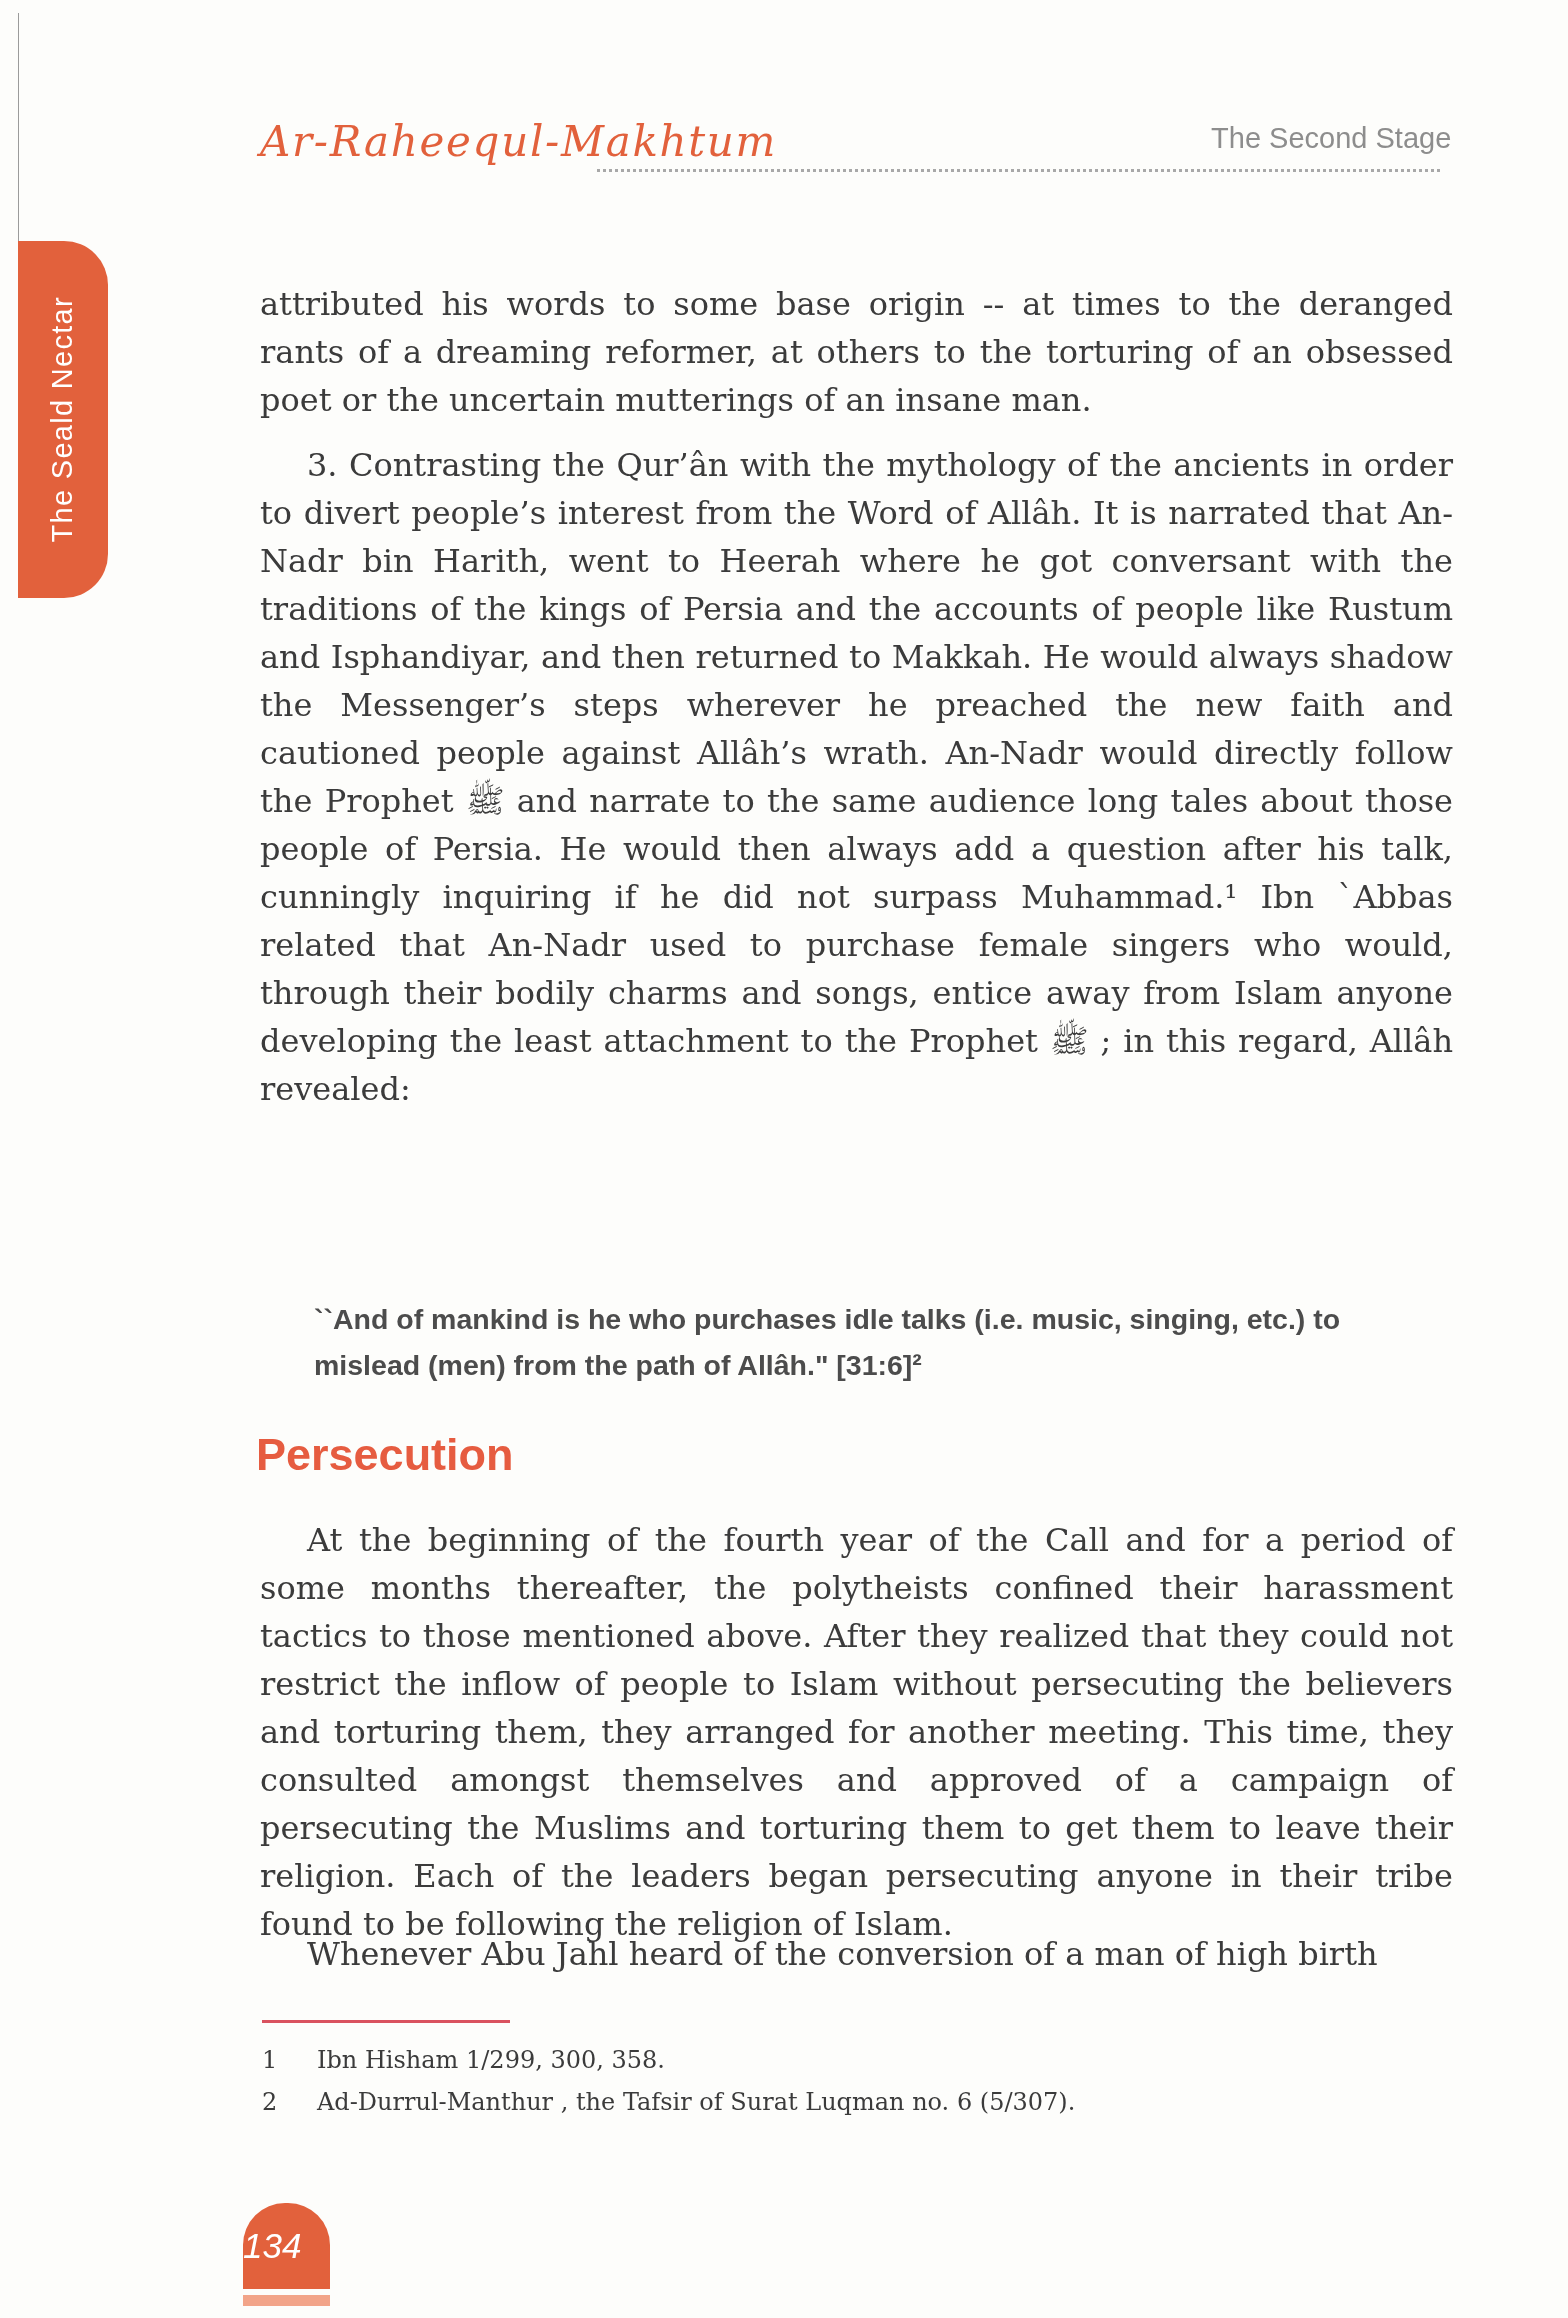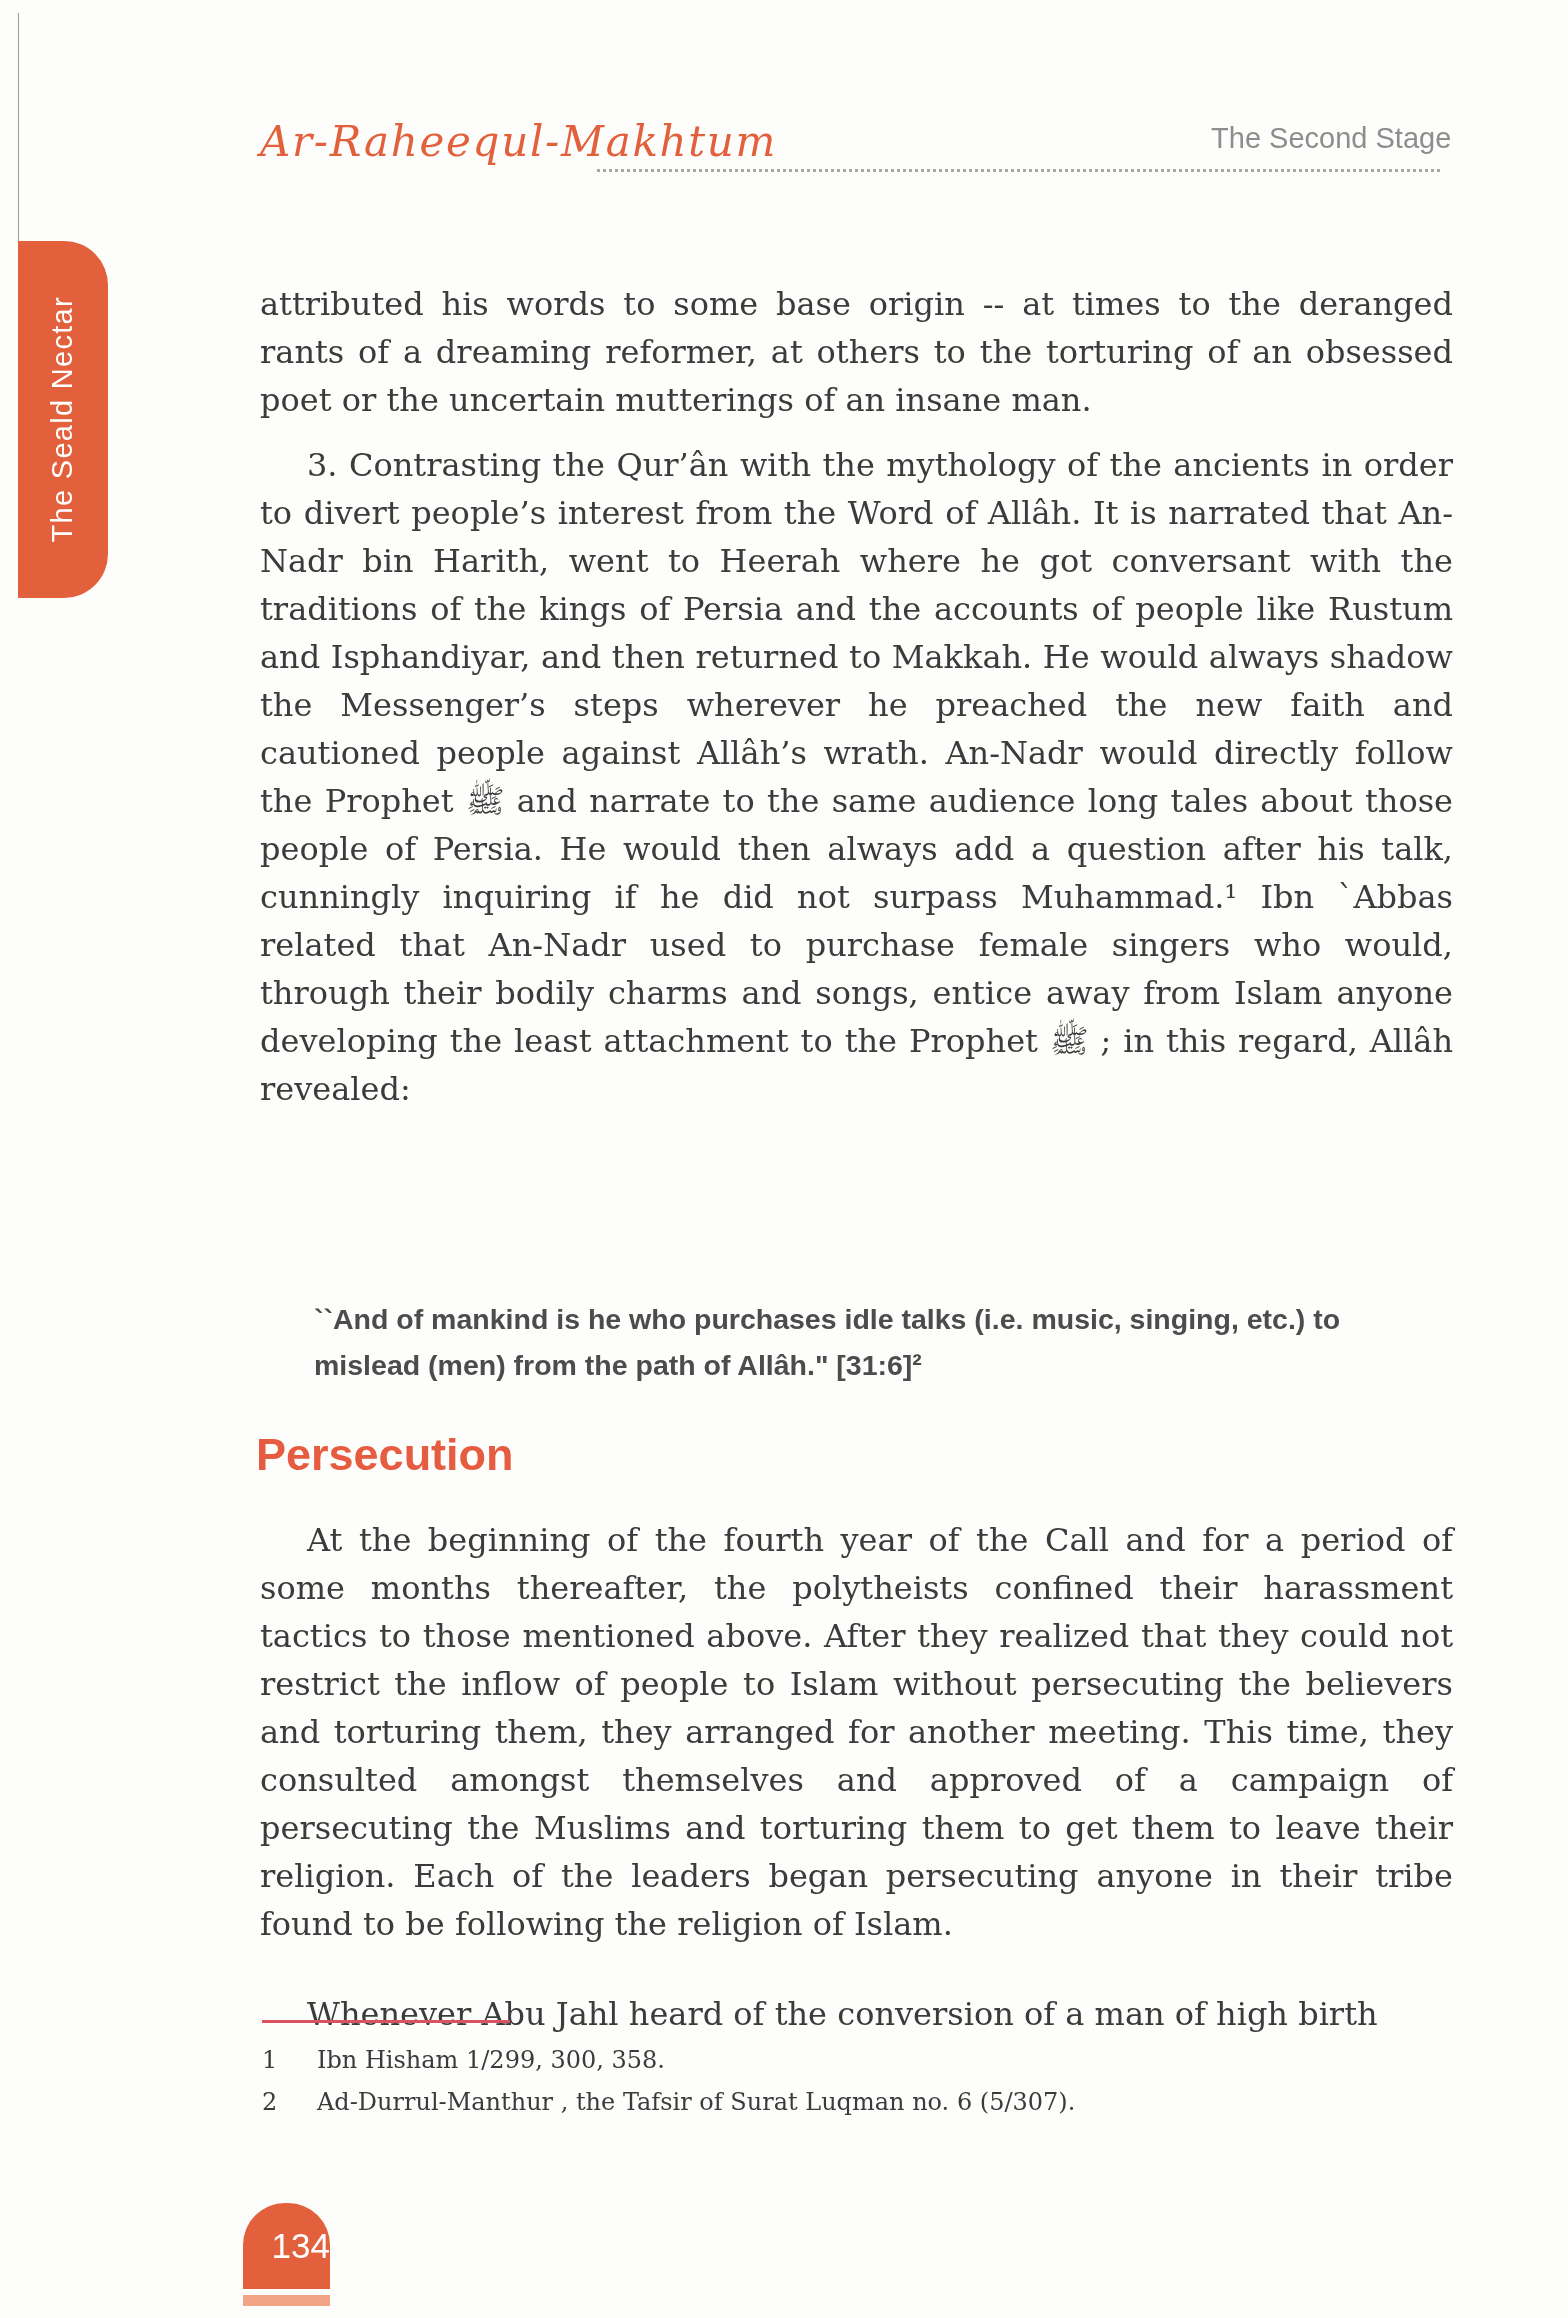--- a/index.html
+++ b/index.html
@@ -60,22 +60,22 @@
   .footnotes{
     position:absolute;left:262px;top:2039px;width:1189px;
     font-size:24px;line-height:42px;color:#3b3b3b;
   }
   .fn-row{display:flex;}
   .fn-num{width:55px;flex:0 0 55px;}
   .fn-text{flex:1;}
   .page-badge{
     position:absolute;left:243px;top:2203px;width:87px;height:86px;
     background:#E2613C;border-radius:42px 42px 0 0;
-    display:flex;align-items:center;justify-content:flex-end;
-    color:#ffffff;font-family:"Liberation Sans", sans-serif;font-size:35px;
+    display:flex;align-items:center;justify-content:flex-start;
+    color:#ffffff;font-family:"Liberation Sans", sans-serif;font-size:35px;font-style:italic;
   }
   .page-badge-stripe{position:absolute;left:243px;top:2295px;width:87px;height:11px;background:#F2A489;}
 </style>
 </head>
 <body>
 
 <div class="page">
 
   <div class="scan-line"></div>
 
@@ -93,21 +93,21 @@
 
   <p class="body-par indent" style="top:409px;">3. Contrasting the Qur’ân with the mythology of the ancients in order to divert people’s interest from the Word of Allâh. It is narrated that An-Nadr bin Harith, went to Heerah where he got conversant with the traditions of the kings of Persia and the accounts of people like Rustum and Isphandiyar, and then returned to Makkah. He would always shadow the Messenger’s steps wherever he preached the new faith and cautioned people against Allâh’s wrath. An-Nadr would directly follow the Prophet ﷺ and narrate to the same audience long tales about those people of Persia. He would then always add a question after his talk, cunningly inquiring if he did not surpass Muhammad.¹ Ibn `Abbas related that An-Nadr used to purchase female singers who would, through their bodily charms and songs, entice away from Islam anyone developing the least attachment to the Prophet ﷺ ; in this regard, Allâh revealed:</p>
 
 
   <p class="translation">``And of mankind is he who purchases idle talks (i.e. music, singing, etc.) to mislead (men) from the path of Allâh." [31:6]²</p>
 
   <h2 class="section-heading">Persecution</h2>
 
   <p class="body-par indent" style="top:1484px;">At the beginning of the fourth year of the Call and for a period of some months thereafter, the polytheists confined their harassment tactics to those mentioned above. After they realized that they could not restrict the inflow of people to Islam without persecuting the believers and torturing them, they arranged for another meeting. This time, they consulted amongst themselves and approved of a campaign of persecuting the Muslims and torturing them to get them to leave their religion. Each of the leaders began persecuting anyone in their tribe found to be following the religion of Islam.</p>
 
-  <p class="body-par indent" style="top:1958px;">Whenever Abu Jahl heard of the conversion of a man of high birth</p>
+  <p class="body-par indent" style="top:1898px;">Whenever Abu Jahl heard of the conversion of a man of high birth</p>
 
   <div class="fn-divider"></div>
 
   <div class="footnotes">
     <div class="fn-row">
       <span class="fn-num">1</span>
       <span class="fn-text">Ibn Hisham 1/299, 300, 358.</span>
     </div>
     <div class="fn-row">
       <span class="fn-num">2</span>

